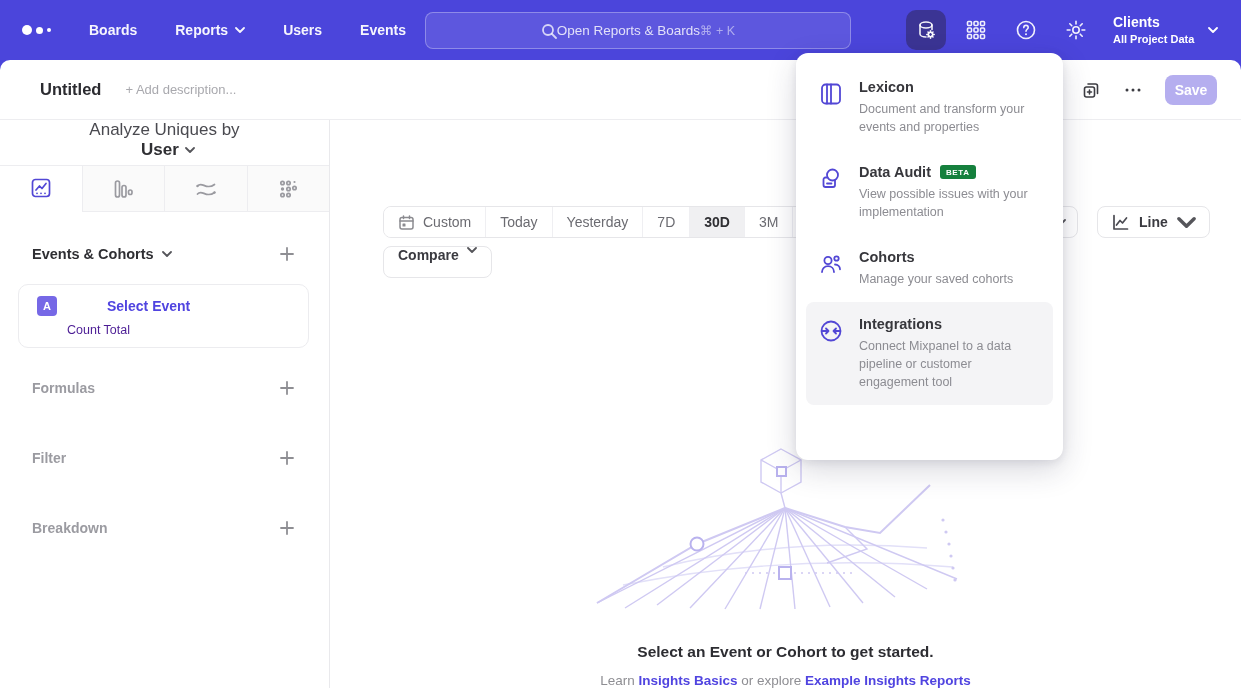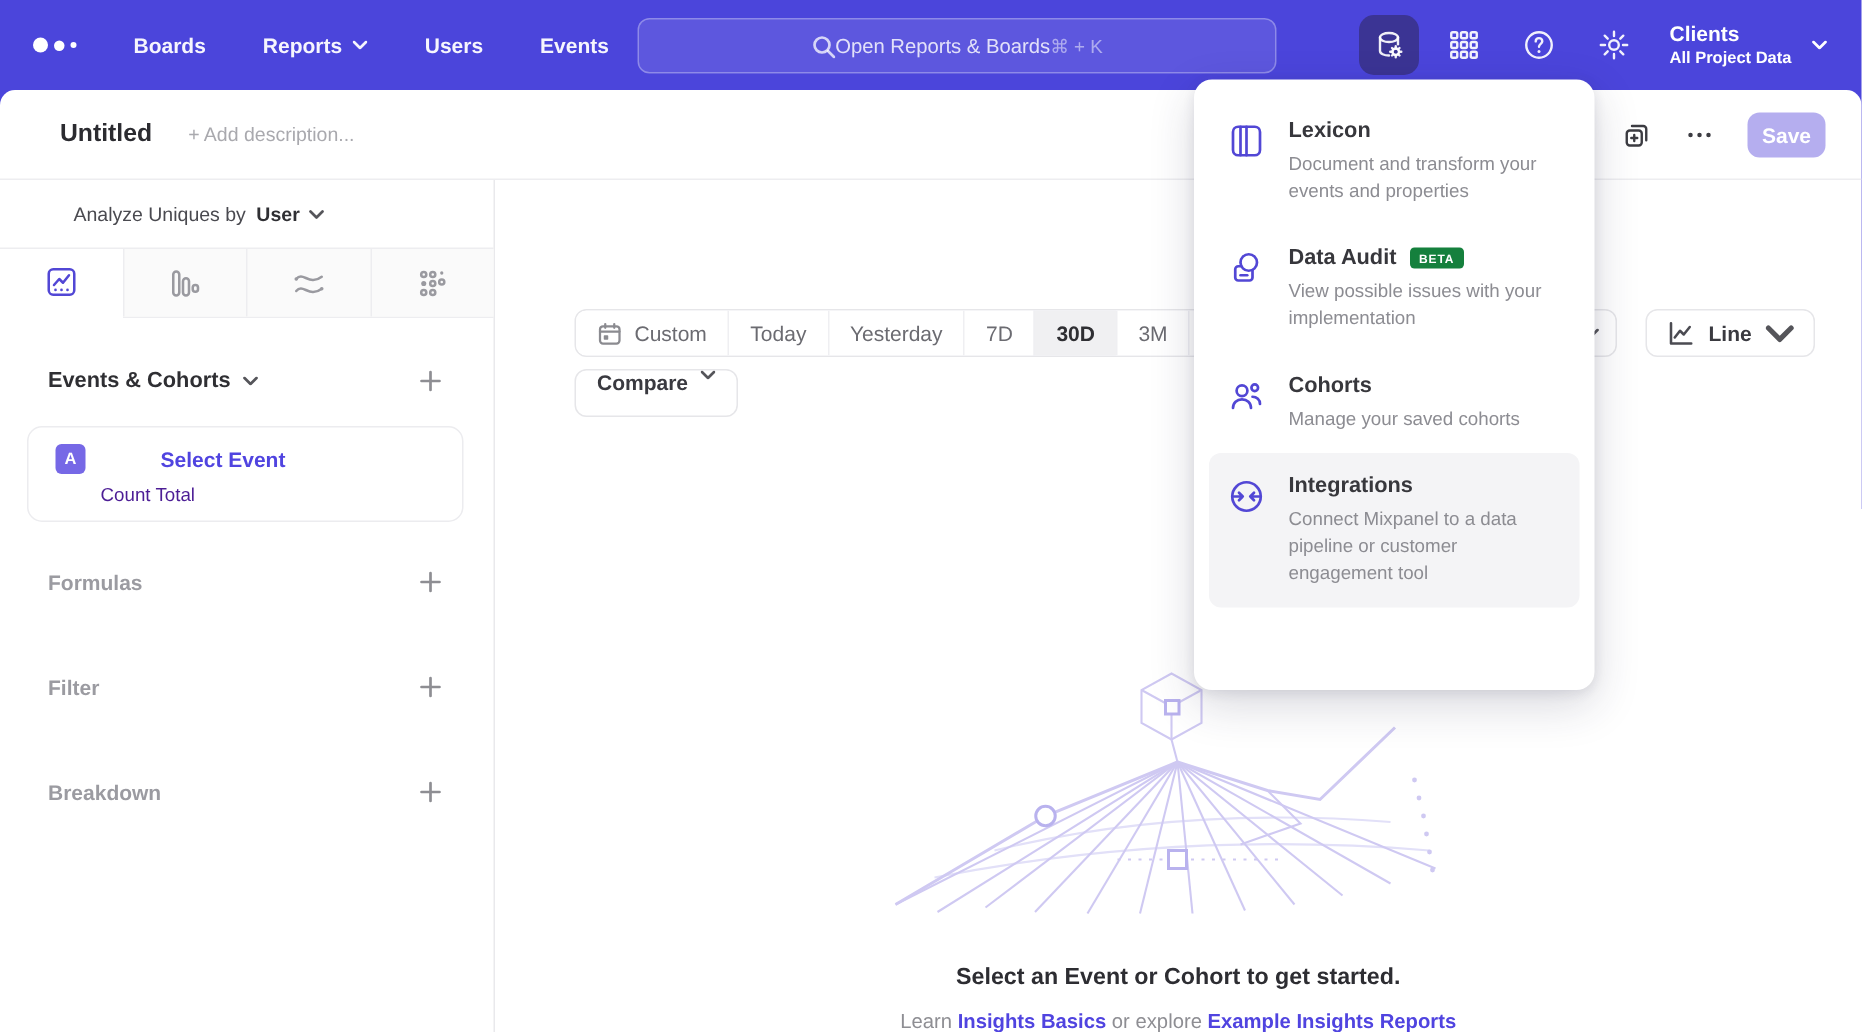--- a/index.html
+++ b/index.html
@@ -40,21 +40,21 @@
   .doc-title { font-size:16.5px; font-weight:700; color:#2b2b30; cursor:text; }
   .doc-desc { margin-left:24px; font-size:13px; color:#a9a9ae; cursor:text; }
   .doc-actions { margin-left:auto; display:flex; align-items:center; gap:22px; }
   .ibtn { background:none; border:none; cursor:pointer; color:#3c3c42; display:flex; align-items:center; }
   .ibtn svg { width:20px; height:20px; }
   .ibtn .st { fill:none; stroke:currentColor; stroke-width:1.6; stroke-linecap:round; stroke-linejoin:round; }
   .save-btn { background:#b5aeef; color:#fff; border:none; border-radius:8px; font-size:14px; font-weight:700; width:52px; height:30px; cursor:pointer; font-family:inherit; }
 
   
   .sidebar { position:absolute; top:60px; left:0; width:330px; height:568px; border-right:1px solid #e9e9ec; background:#fff; }
-  .analyze { height:46px; display:flex; align-items:center; padding:0 49px; font-size:13px; color:#4a4a50; border-bottom:1px solid #ededf0; }
+  .analyze { height:46px; display:flex; align-items:center; padding:0 49px; font-size:17px; color:#4a4a50; border-bottom:1px solid #ededf0;flex-direction:column; }
   .analyze .aval { margin-left:7px; font-weight:700; color:#2f2f33; display:flex; align-items:center; gap:6px; cursor:pointer; }
   .ctabs { display:flex; height:46px; border-bottom:1px solid #ededf0; }
   .ctab { flex:1; display:flex; align-items:center; justify-content:center; background:#fafafa; border:none; border-left:1px solid #ededf0; cursor:pointer; color:#9a9aa0; }
   .ctab:first-child { border-left:none; }
   .ctab.active { background:#fff; color:#5247d5; border-bottom:2px solid #fff; margin-bottom:-1px; }
   .ctab svg { width:24px; height:24px; }
   .ctab .st { fill:none; stroke:currentColor; stroke-width:1.7; stroke-linecap:round; stroke-linejoin:round; }
   .sec-head { display:flex; align-items:center; justify-content:space-between; padding:0 34px 0 32px; margin-top:34px; }
   .sec-head .t { font-size:14.5px; font-weight:700; color:#2f2f33; display:flex; align-items:center; gap:8px; cursor:pointer; }
   .plus { background:none; border:none; cursor:pointer; color:#8e8e93; display:flex; }

